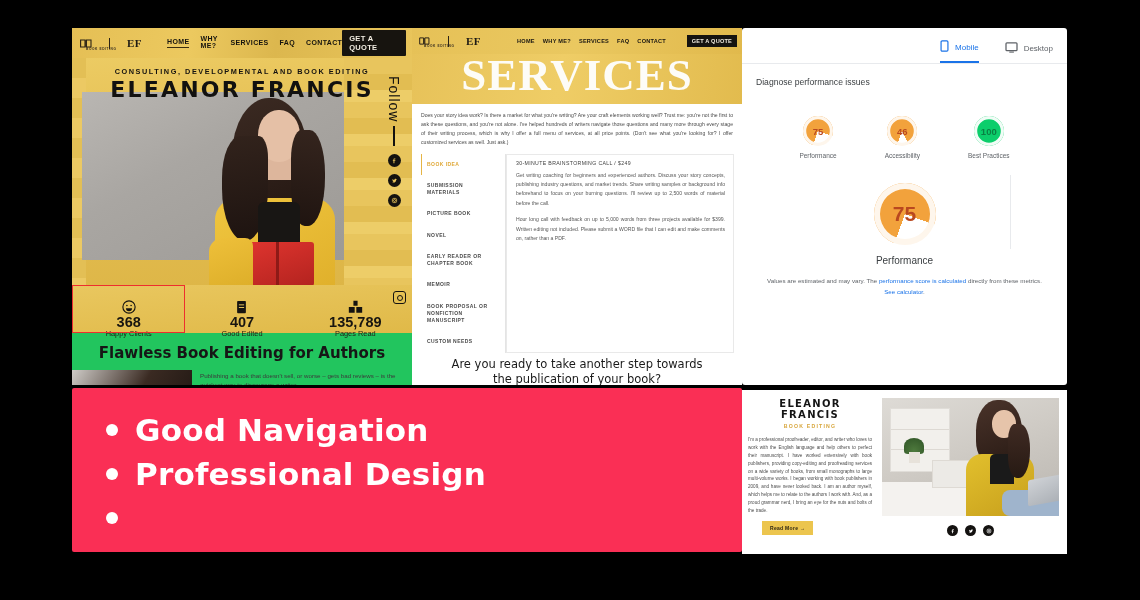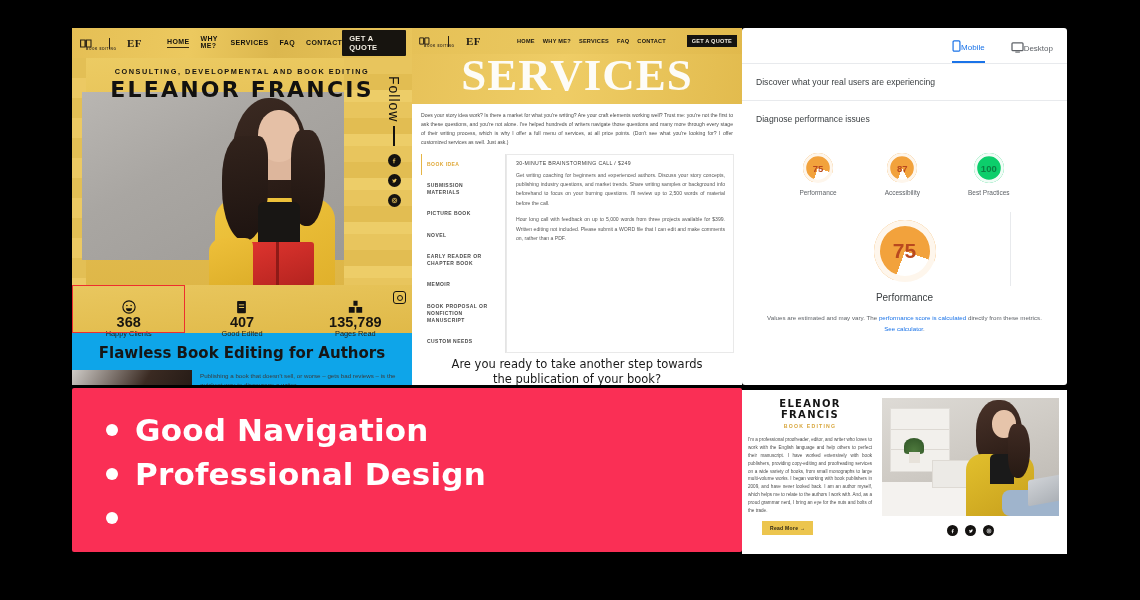--- a/index.html
+++ b/index.html
@@ -79,21 +79,21 @@
     background:linear-gradient(175deg,#e9c75f,#e0b948);display:flex;z-index:10;}
   .stat{flex:1;text-align:center;position:relative;padding-top:13px;}
   .stat .ic{height:17px;display:flex;align-items:center;justify-content:center;}
   .stat .num{font-size:14.5px;font-weight:bold;color:#181510;line-height:1.05;}
   .stat .lbl{font-size:7.4px;color:#221d15;line-height:1.1;}
   .stat.hl{outline:1.5px solid #ee2e2e;outline-offset:-1px;}
   .igmark{position:absolute;right:6px;top:6px;width:11px;height:11px;border:1.4px solid #151310;
     border-radius:3px;display:flex;align-items:center;justify-content:center;z-index:12;}
   .igmark i{width:4px;height:4px;border:1.3px solid #151310;border-radius:50%;display:block;}
 
-  .p1-foot{position:relative;height:69px;background:#0ea5e9;}
+  .p1-foot{position:relative;height:69px;background:#22c55e;}
   .p1-foot h2{margin:0;padding-top:11px;text-align:center;font-size:15px;font-weight:bold;
     color:#161616;font-family:"DejaVu Sans",sans-serif;}
   .p1-foot-row{display:flex;margin-top:8px;}
   .p1-foot-img{width:120px;height:24px;background:linear-gradient(120deg,#cfccc8,#3a2a22 60%,#241a15);}
   .p1-foot-txt{flex:1;padding:1px 6px 0 8px;font-size:6.2px;line-height:1.5;color:#3b3b3b;}
 
   
   #p2{left:412px;top:28px;width:330px;height:357px;}
   .p2-nav{position:relative;height:26px;display:flex;align-items:center;padding:0 5px 0 7px;
     box-sizing:border-box;background:linear-gradient(100deg,#e6c157,#eac860 50%,#e1b94c);}
@@ -117,21 +117,21 @@
   .p2-content p{margin:0 0 7px 0;font-size:5.1px;line-height:1.85;color:#555;text-align:justify;}
   .p2-content .frame{position:absolute;left:0;top:0;right:-1px;bottom:0;border:1px solid #e9e9e9;
     pointer-events:none;}
   .p2-cta{text-align:center;padding-top:4px;}
   .p2-cta h3{margin:0;font-size:11.5px;font-weight:normal;color:#1b1b1b;line-height:1.35;
     font-family:"DejaVu Sans",sans-serif;}
 
   
   #p3{left:742px;top:28px;width:325px;height:357px;border-radius:3px;}
   .ps-tabs{display:flex;justify-content:flex-end;align-items:center;gap:26px;padding:12px 14px 0 0;}
-  .ps-tab{display:flex;align-items:center;gap:0;padding-bottom:7px;font-size:8px;color:#5f6368;}
+  .ps-tab{display:flex;align-items:center;gap:6px;padding-bottom:7px;font-size:8px;color:#5f6368;}
   .ps-tab.active{color:#1a73e8;border-bottom:2.5px solid #1a73e8;}
   .ps-sec{padding:13px 14px;font-size:8.6px;color:#3c4043;border-top:1px solid #e8eaed;}
   .ps-sec:first-of-type{border-top:none;}
   .gauges{display:flex;justify-content:center;gap:48px;padding:16px 0 10px;}
   .gauge{text-align:center;}
   .gauge .ring{width:30px;height:30px;margin:0 auto;border-radius:50%;display:flex;
     align-items:center;justify-content:center;font-size:9.5px;font-weight:bold;}
   .gauge .cap{font-size:6.5px;color:#5f6368;margin-top:6px;}
   .big-wrap{text-align:center;padding-top:14px;position:relative;}
   .big-ring{width:62px;height:62px;margin:0 auto;border-radius:50%;display:flex;
@@ -381,33 +381,32 @@
         <span>
           <svg width="13" height="11" viewBox="0 0 14 12">
               <rect x="1" y="1" width="12" height="8.4" rx="1" fill="none" stroke="#5f6368" stroke-width="1.4"></rect>
               <rect x="4.6" y="10.4" width="5" height="1.2" fill="#5f6368"></rect>
             </svg>
         </span>
         <span>Desktop</span>
       </div>
     </div>
 
-    <div class="ps-sec">Discover what your real users are experiencing</div>
     <div class="ps-sec">Diagnose performance issues</div>
 
     <div class="gauges">
       <div class="gauge">
         <div class="ring" id="g0" style="background: conic-gradient(from 200deg, rgb(242, 162, 60) 0deg, rgb(242, 162, 60) 270deg, rgba(0, 0, 0, 0) 270deg, rgba(0, 0, 0, 0) 360deg); color: rgb(185, 72, 31); box-shadow: rgb(254, 246, 236) 0px 0px 0px 3.2px inset;">
           <span>75</span>
         </div>
         <div class="cap">Performance</div>
       </div>
       <div class="gauge">
         <div class="ring" id="g1" style="background: conic-gradient(from 200deg, rgb(242, 162, 60) 0deg, rgb(242, 162, 60) 313.2deg, rgba(0, 0, 0, 0) 313.2deg, rgba(0, 0, 0, 0) 360deg); color: rgb(185, 72, 31); box-shadow: rgb(254, 246, 236) 0px 0px 0px 3.2px inset;">
-          <span>87</span>
+          <span>46</span>
         </div>
         <div class="cap">Accessibility</div>
       </div>
       <div class="gauge">
         <div class="ring" id="g2" style="background: conic-gradient(from 200deg, rgb(12, 206, 107) 0deg, rgb(12, 206, 107) 360deg, rgba(0, 0, 0, 0) 360deg, rgba(0, 0, 0, 0) 360deg); color: rgb(10, 128, 67); box-shadow: rgb(241, 252, 246) 0px 0px 0px 3.2px inset;">
           <span>100</span>
         </div>
         <div class="cap">Best Practices</div>
       </div>
     </div>

